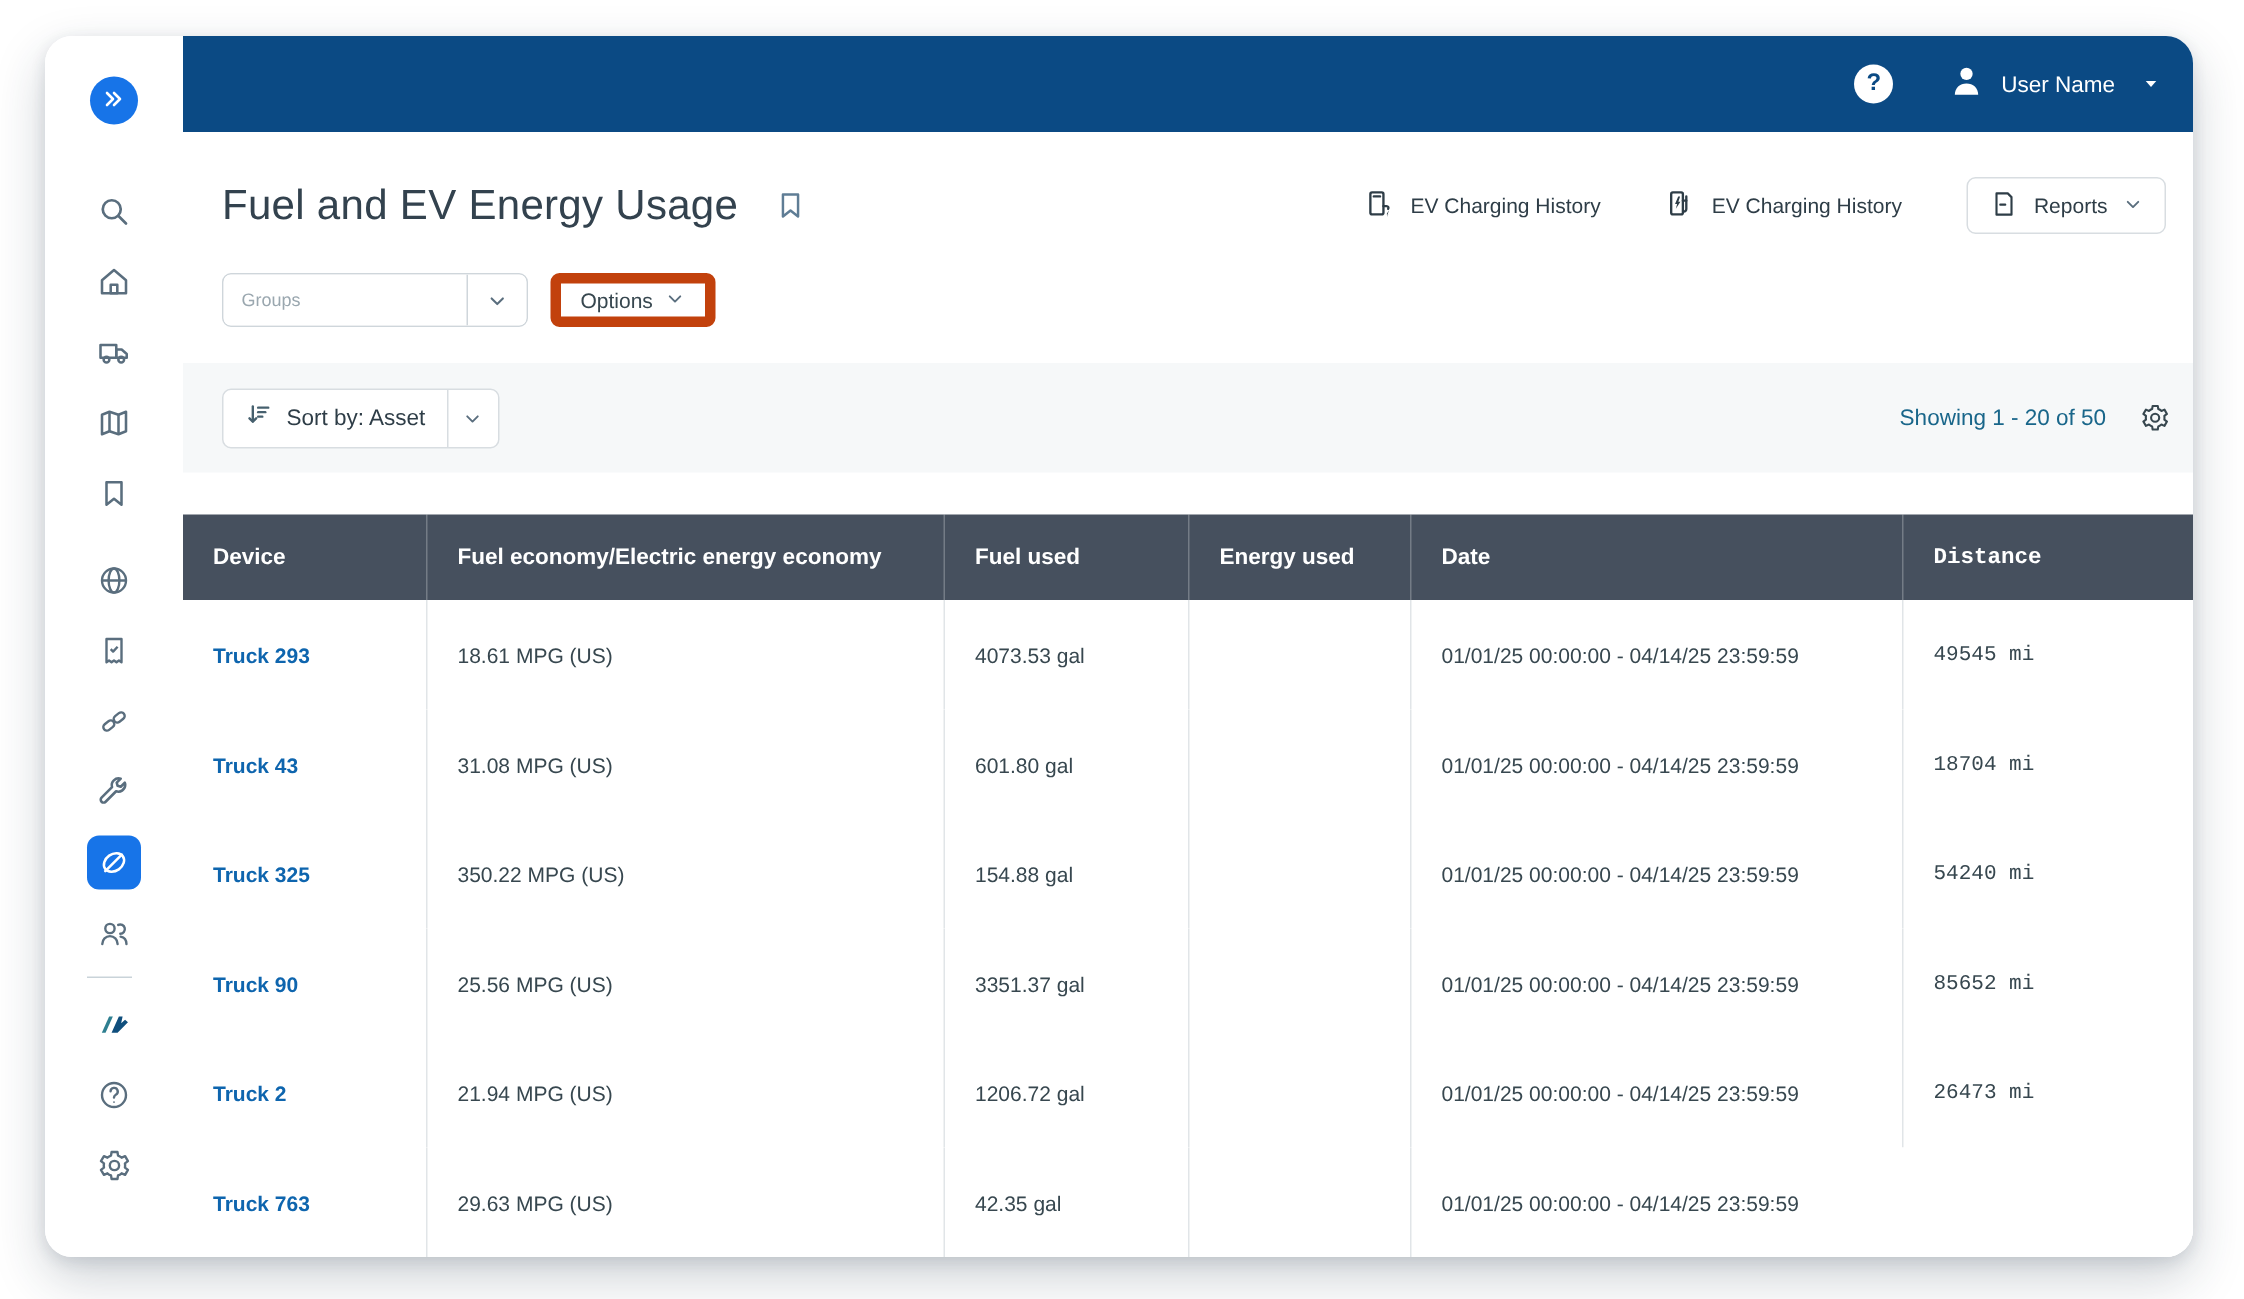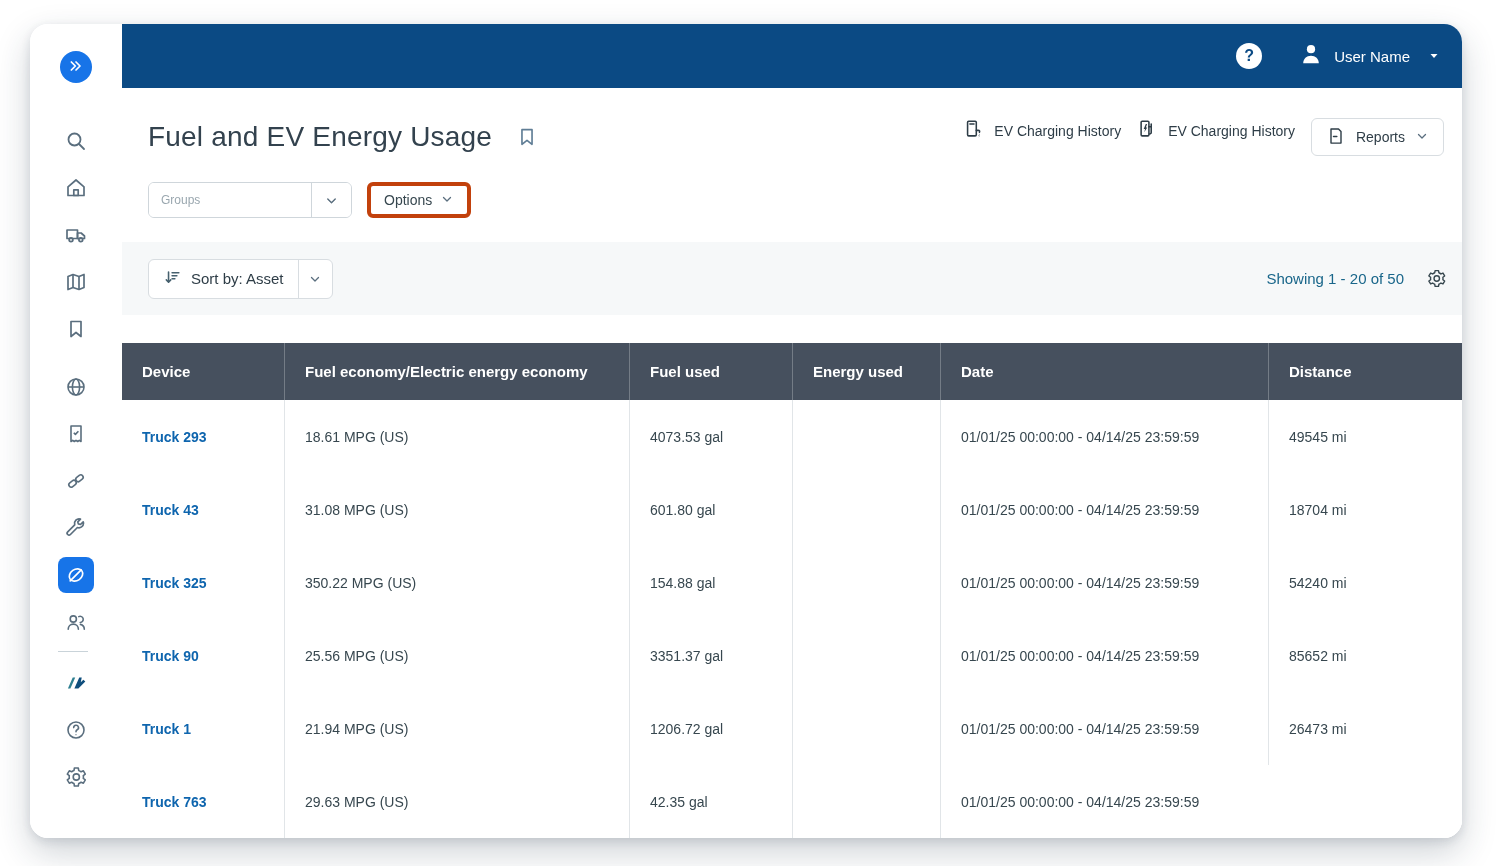--- a/index.html
+++ b/index.html
@@ -25,32 +25,32 @@
   .help-bubble { width:26px; height:26px; border-radius:50%; background:#fff; color:#0B4A84; font-weight:bold; font-size:16px;
     display:flex; align-items:center; justify-content:center; border:none; cursor:pointer; margin-right:36px; }
   .user-chip { display:flex; align-items:center; gap:10px; cursor:pointer; color:#fff; }
   .user-name { font-size:15px; color:#fff; }
   .caret { margin-left:8px; display:flex; }
   
   .page-head { display:flex; align-items:center; justify-content:space-between; margin:28px 18px 0 26px; height:42px; }
   .title-wrap { display:flex; align-items:center; gap:24px; }
   .page-title { font-size:28px; font-weight:300; color:#33424E; letter-spacing:.2px; }
   .bookmark-btn { background:none; border:none; cursor:pointer; display:flex; }
-  .head-actions { display:flex; align-items:flex-start; gap:16px; }
+  .head-actions { display:flex; align-items:center; gap:43px; }
   .head-link { display:flex; align-items:center; gap:9px; background:none; border:none; cursor:pointer;
     font-size:14px; color:#2E3D47; font-family:"Liberation Sans", sans-serif; }
   .reports-btn { display:flex; align-items:center; gap:10px; border:1px solid #D8DDE1; border-radius:6px; background:#fff;
     height:38px; padding:0 14px; font-size:14px; color:#2E3D47; cursor:pointer; font-family:"Liberation Sans", sans-serif; }
   
   .filter-row { display:flex; align-items:center; gap:15px; margin:24px 0 0 26px; }
   .groups-combo { width:204px; height:36px; border:1px solid #CByyD; border:1px solid #CFD6DB; border-radius:6px; display:flex; overflow:hidden; background:#fff; }
   .groups-combo input { flex:1; border:none; outline:none; padding:0 12px; font-size:12px; color:#37474F; font-family:"Liberation Sans", sans-serif; min-width:0; }
   .groups-combo input::placeholder { color:#9AA7AF; }
   .combo-caret { width:40px; border-left:1px solid #CFD6DB; display:flex; align-items:center; justify-content:center; cursor:pointer; background:#fff; border-top:none;border-right:none;border-bottom:none; }
-  .options-btn { height:36px; border:4px solid #c2410c; border-radius:6px; background:#fff; padding:0 13px;
+  .options-btn { height:36px; border:7px solid #c2410c; border-radius:6px; background:#fff; padding:0 13px;
     display:flex; align-items:center; gap:8px; font-size:14px; color:#37474F; cursor:pointer; font-family:"Liberation Sans", sans-serif; }
   
   .toolbar { margin-top:24px; height:73px; background:#F6F8F9; display:flex; align-items:center; justify-content:space-between; padding:0 15px 0 26px; flex:0 0 73px; }
   .sort-btn { height:40px; background:#fff; border:1px solid #D8DDE1; border-radius:6px; display:flex; align-items:stretch; overflow:hidden; cursor:pointer; padding:0; }
   .sort-main { display:flex; align-items:center; gap:9px; padding:0 14px; font-size:15px; color:#2E3D47; font-family:"Liberation Sans", sans-serif; }
   .sort-caret { width:34px; border-left:1px solid #D8DDE1; display:flex; align-items:center; justify-content:center; }
   .toolbar-right { display:flex; align-items:center; gap:22px; }
   .showing-text { font-size:15px; color:#19668A; }
   .icon-btn { background:none; border:none; cursor:pointer; display:flex; align-items:center; }
   
@@ -60,21 +60,21 @@
   .hcell:last-child { border-right:none; }
   .t-row { display:flex; flex:0 0 73px; background:#fff; }
   .t-filler { flex:1; display:flex; }
   .cell { display:flex; align-items:center; padding-left:20px; font-size:14px; color:#37474F; border-right:1px solid #E1E5E8; overflow:hidden; white-space:nowrap; }
   .cell:last-child { border-right:none; }
   .c0 { width:163px; flex:0 0 163px; }
   .c1 { width:345px; flex:0 0 345px; }
   .c2 { width:163px; flex:0 0 163px; }
   .c3 { width:148px; flex:0 0 148px; }
   .c4 { width:328px; flex:0 0 328px; }
-  .c5 { flex:1; }
+  .c5 { flex:1;font-family:Liberation Mono, monospace; }
   .device-link { color:#0E65AE; font-weight:bold; text-decoration:none; cursor:pointer; }
 </style>
 </head>
 <body>
 
 <div class="window">
 
   <nav class="sidebar">
     <button class="expand-btn">
       <span>
@@ -372,21 +372,21 @@
               <a class="device-link">Truck 90</a>
             </div>
             <div class="cell c1">25.56 MPG (US)</div>
             <div class="cell c2">3351.37 gal</div>
             <div class="cell c3"></div>
             <div class="cell c4">01/01/25 00:00:00 - 04/14/25 23:59:59</div>
             <div class="cell c5">85652 mi</div>
           </div>
           <div class="t-row">
             <div class="cell c0">
-              <a class="device-link">Truck 1</a>
+              <a class="device-link">Truck 2</a>
             </div>
             <div class="cell c1">21.94 MPG (US)</div>
             <div class="cell c2">1206.72 gal</div>
             <div class="cell c3"></div>
             <div class="cell c4">01/01/25 00:00:00 - 04/14/25 23:59:59</div>
             <div class="cell c5">26473 mi</div>
           </div>
           <div class="t-row">
             <div class="cell c0">
               <a class="device-link">Truck 763</a>

